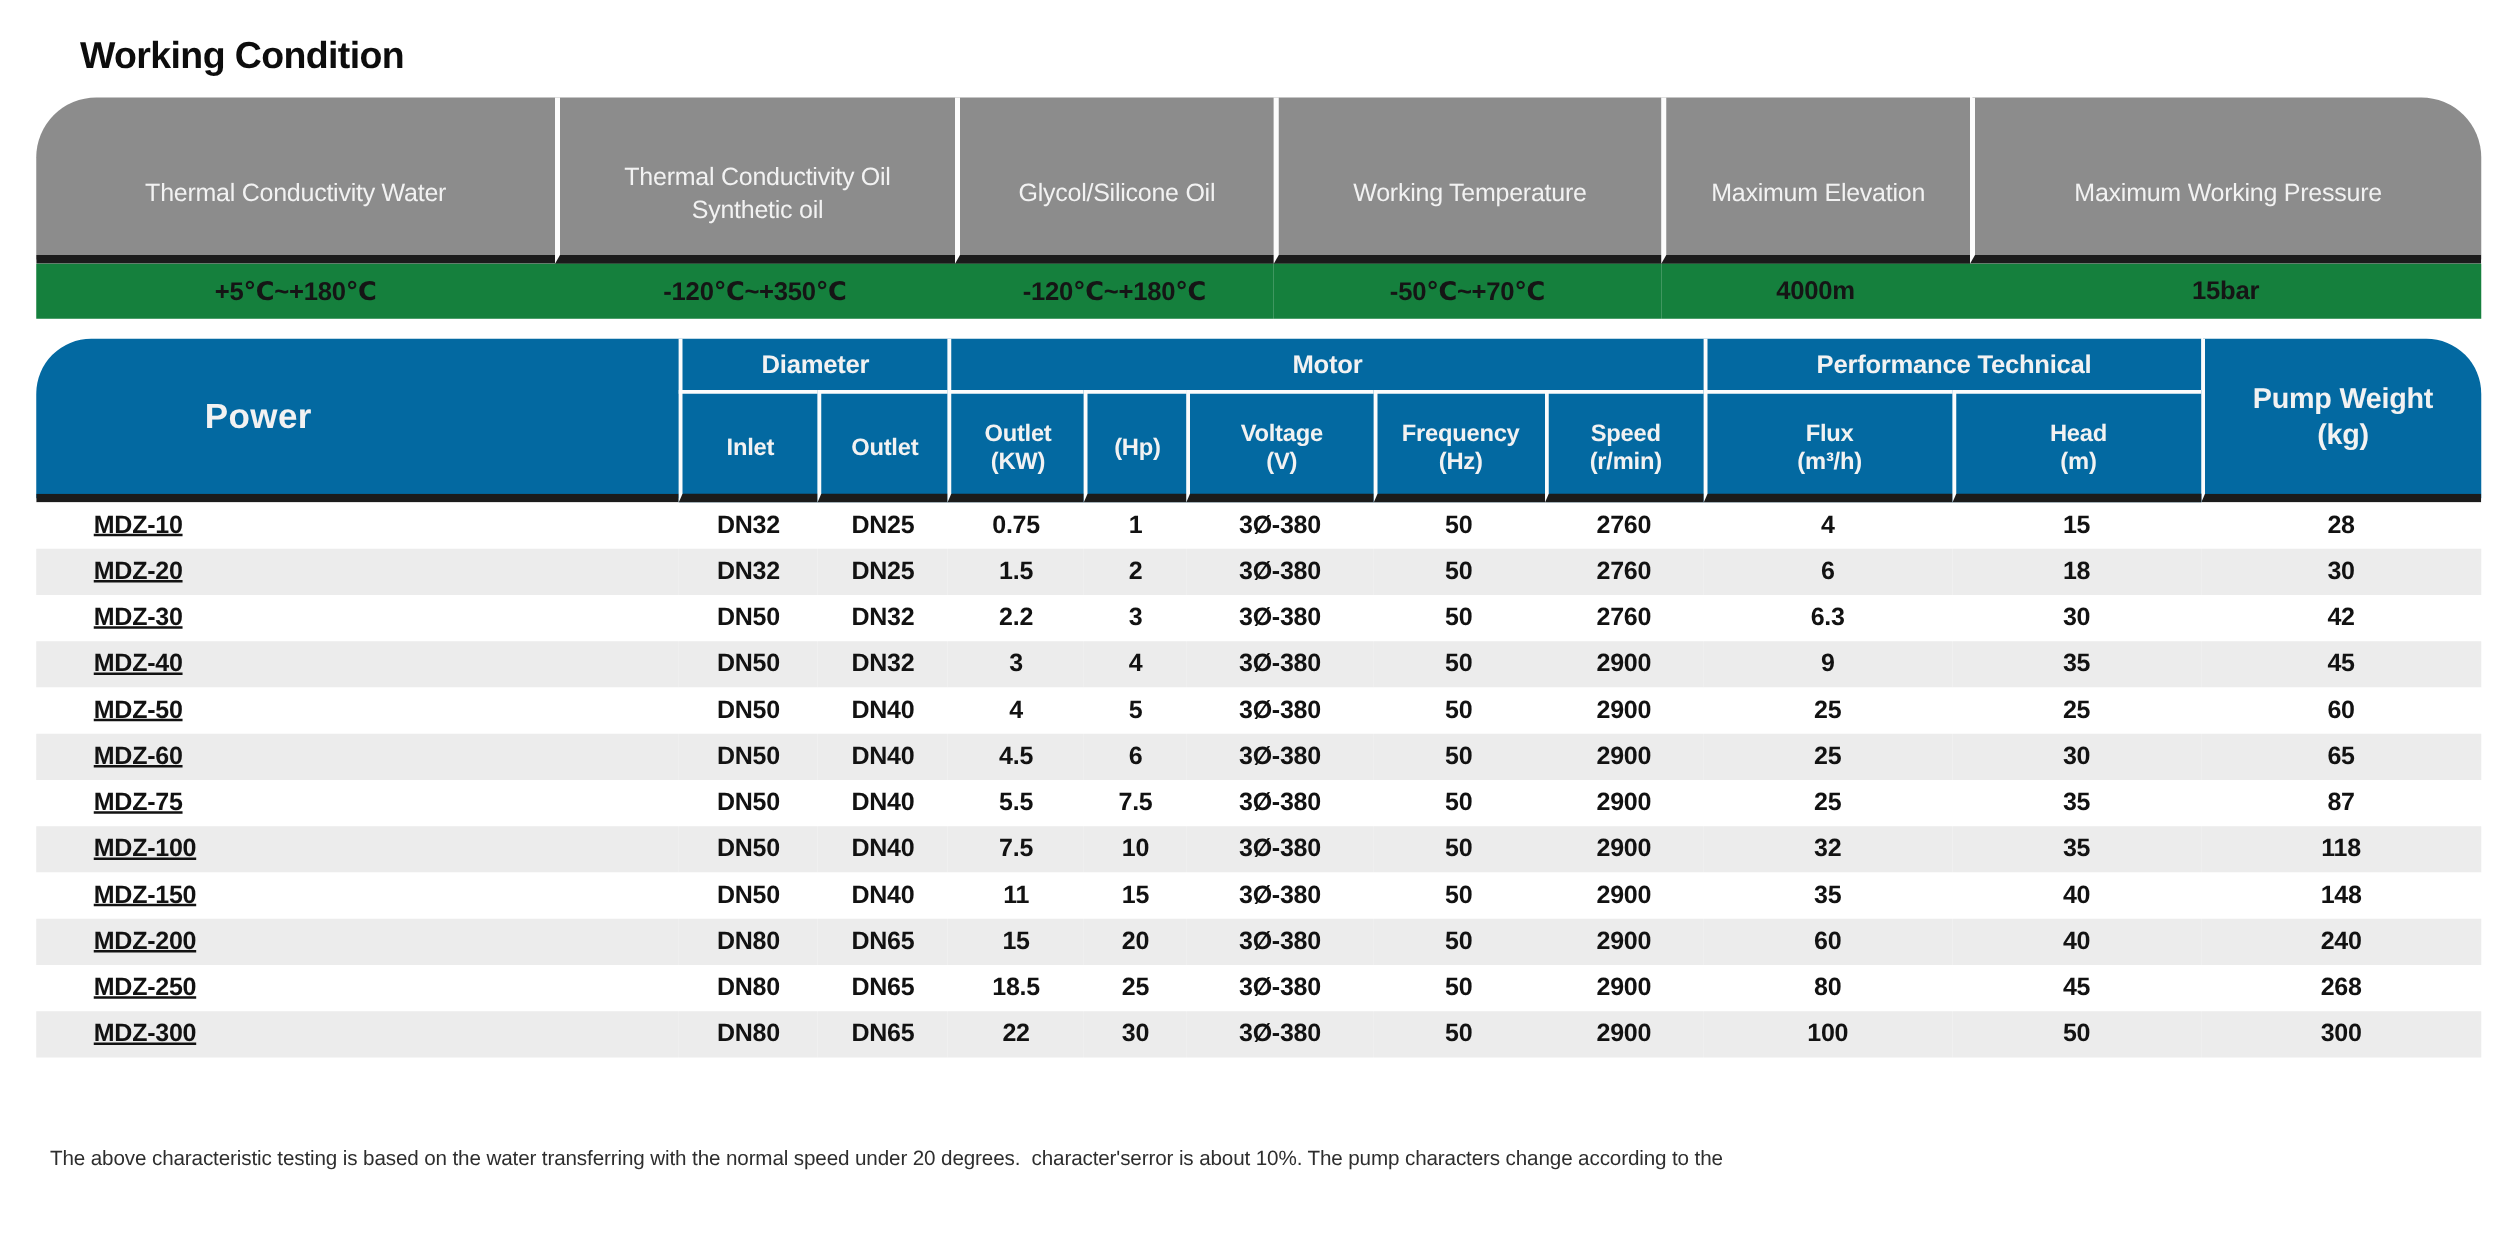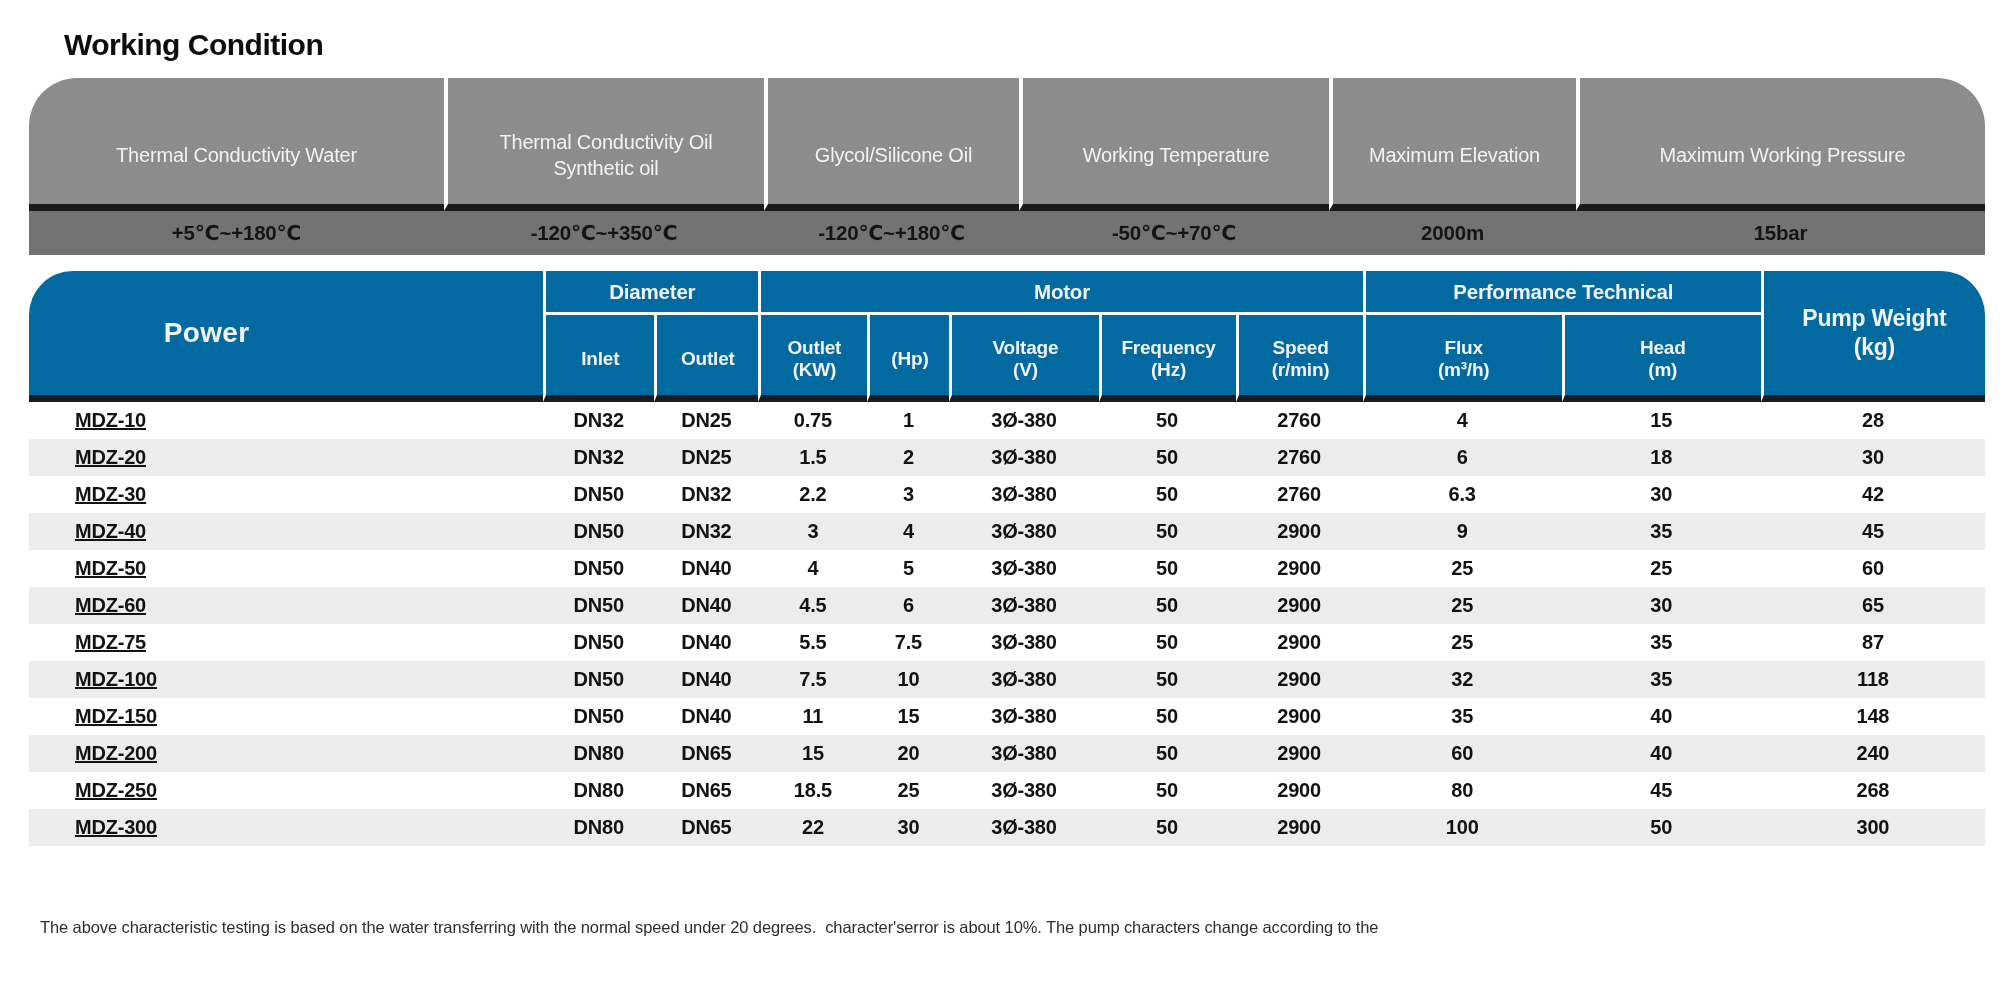--- a/index.html
+++ b/index.html
@@ -22,21 +22,21 @@
   .wc th {
     background:#8c8c8c; color:#f2f2f2; font-weight:500; font-size:20px;
     height:133px; box-sizing:border-box; vertical-align:middle; text-align:center;
     padding:42px 6px 14px 6px; border-bottom:7px solid #1b1b1b;
     white-space:pre-line; line-height:1.3; letter-spacing:-0.2px;
   }
   .wc th + th { border-left:4px solid #fcfcfc; }
   .wc th:first-child { border-top-left-radius:48px; }
   .wc th:last-child  { border-top-right-radius:48px; }
   .wc td {
-    background:#737373; height:42px; text-align:center;
+    background:#15803d; height:42px; text-align:center;
     font-size:20.5px; font-weight:600; color:#151515; letter-spacing:-0.2px;
   }
 
   
   .tech { margin-top:16px; }
   .tech th {
     background:#0369a1; color:#f2f2f2; text-align:center; box-sizing:border-box;
     font-weight:600; letter-spacing:-0.2px;
   }
   .tech .grp { height:41px; font-size:20.5px; border-left:3px solid #fcfcfc; }
@@ -95,21 +95,21 @@
         <th>Maximum Elevation</th>
         <th>Maximum Working Pressure</th>
       </tr>
     </thead>
     <tbody>
       <tr>
         <td>+5℃~+180℃</td>
         <td>-120℃~+350℃</td>
         <td>-120℃~+180℃</td>
         <td>-50℃~+70℃</td>
-        <td>2000m</td>
+        <td>4000m</td>
         <td>15bar</td>
       </tr>
     </tbody>
   </table>
 
 
   <table class="tech">
     <colgroup>
       <col style="width:514px">
         <col style="width:111px">

